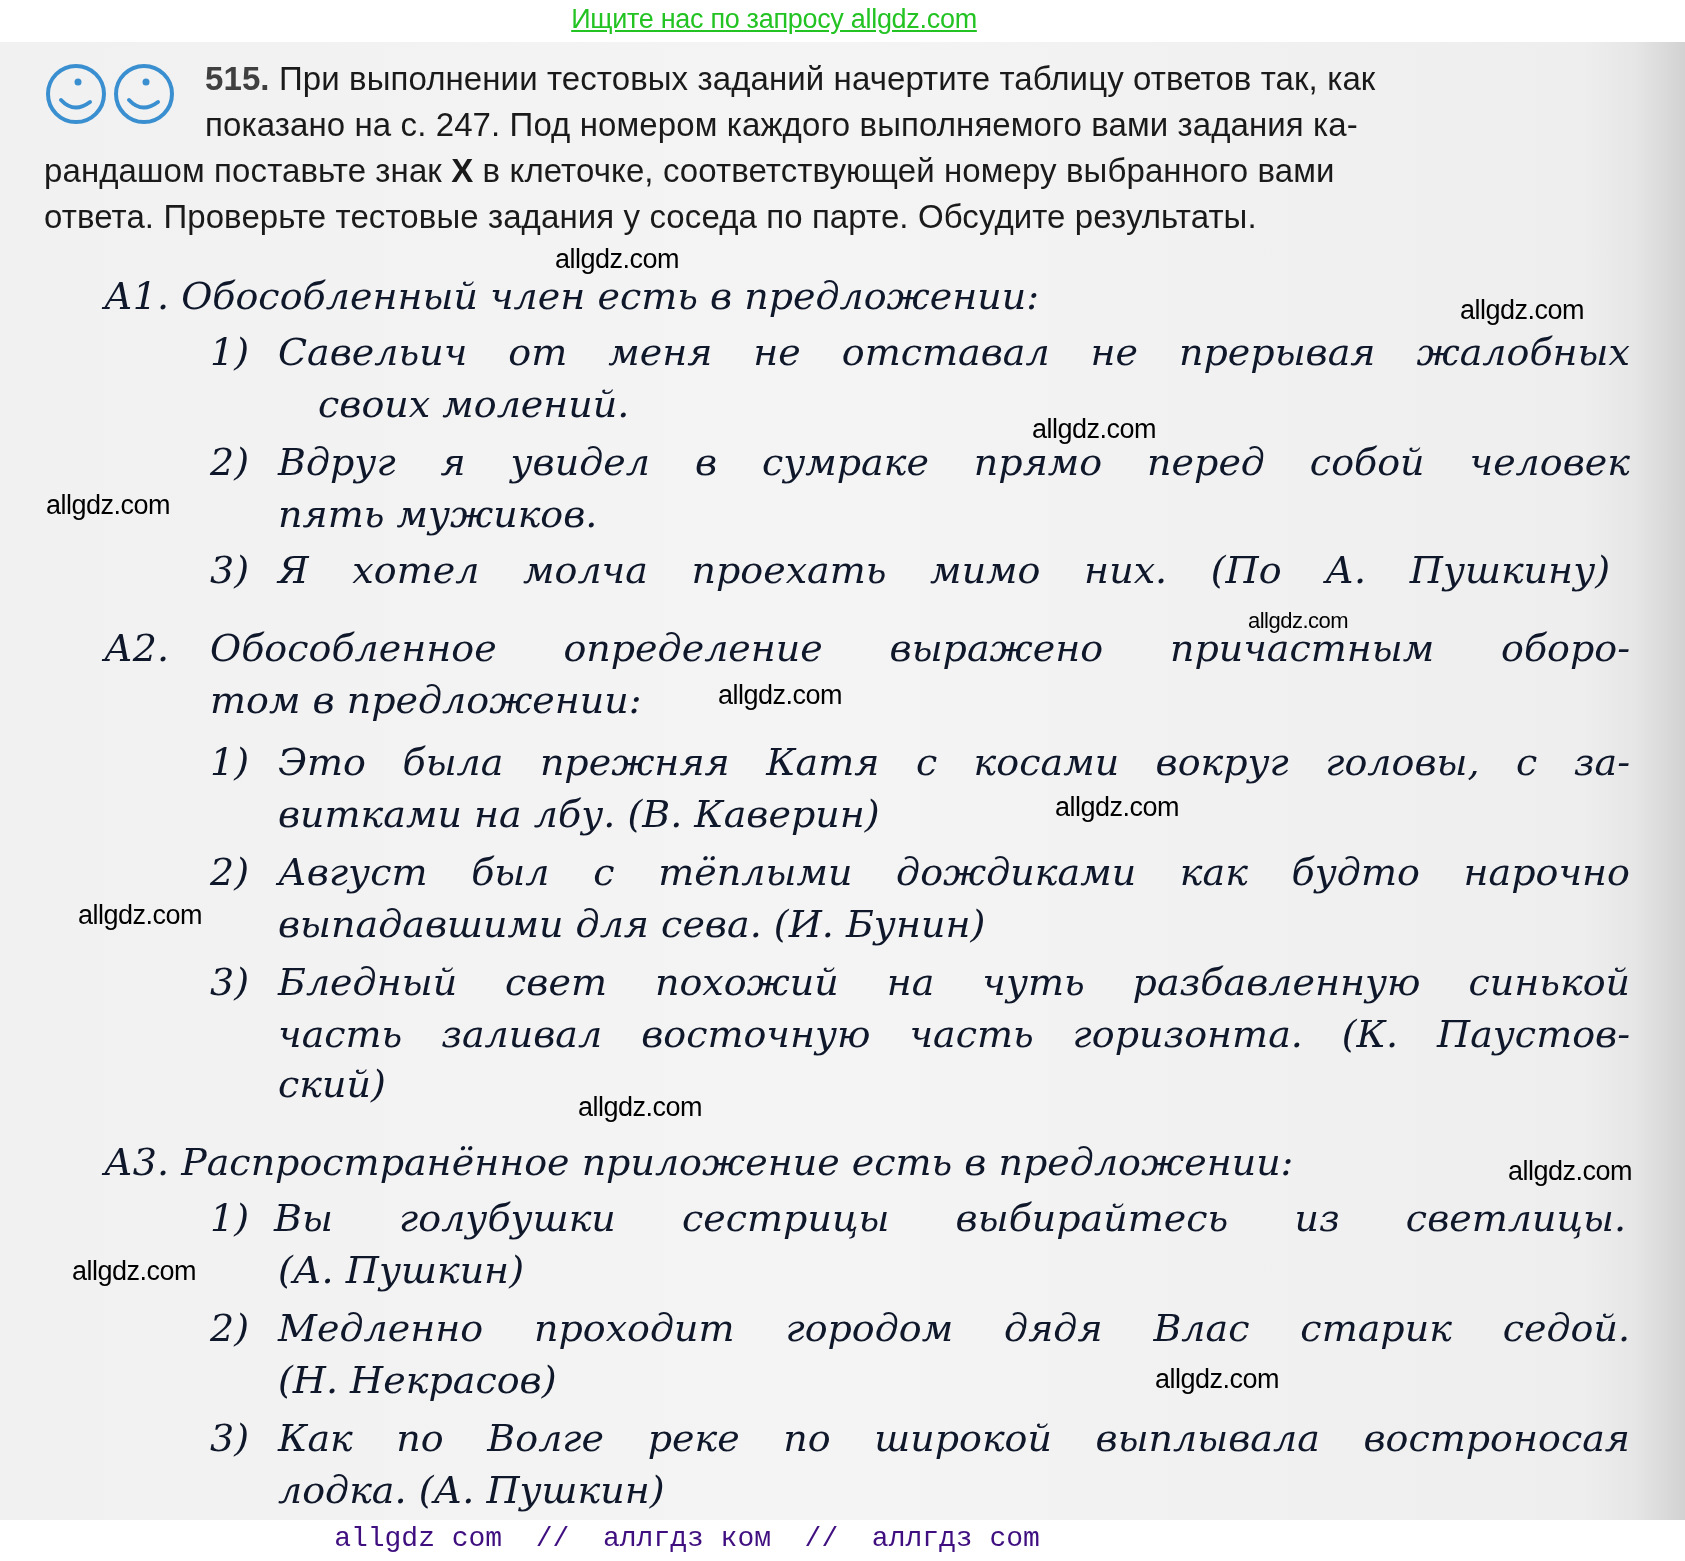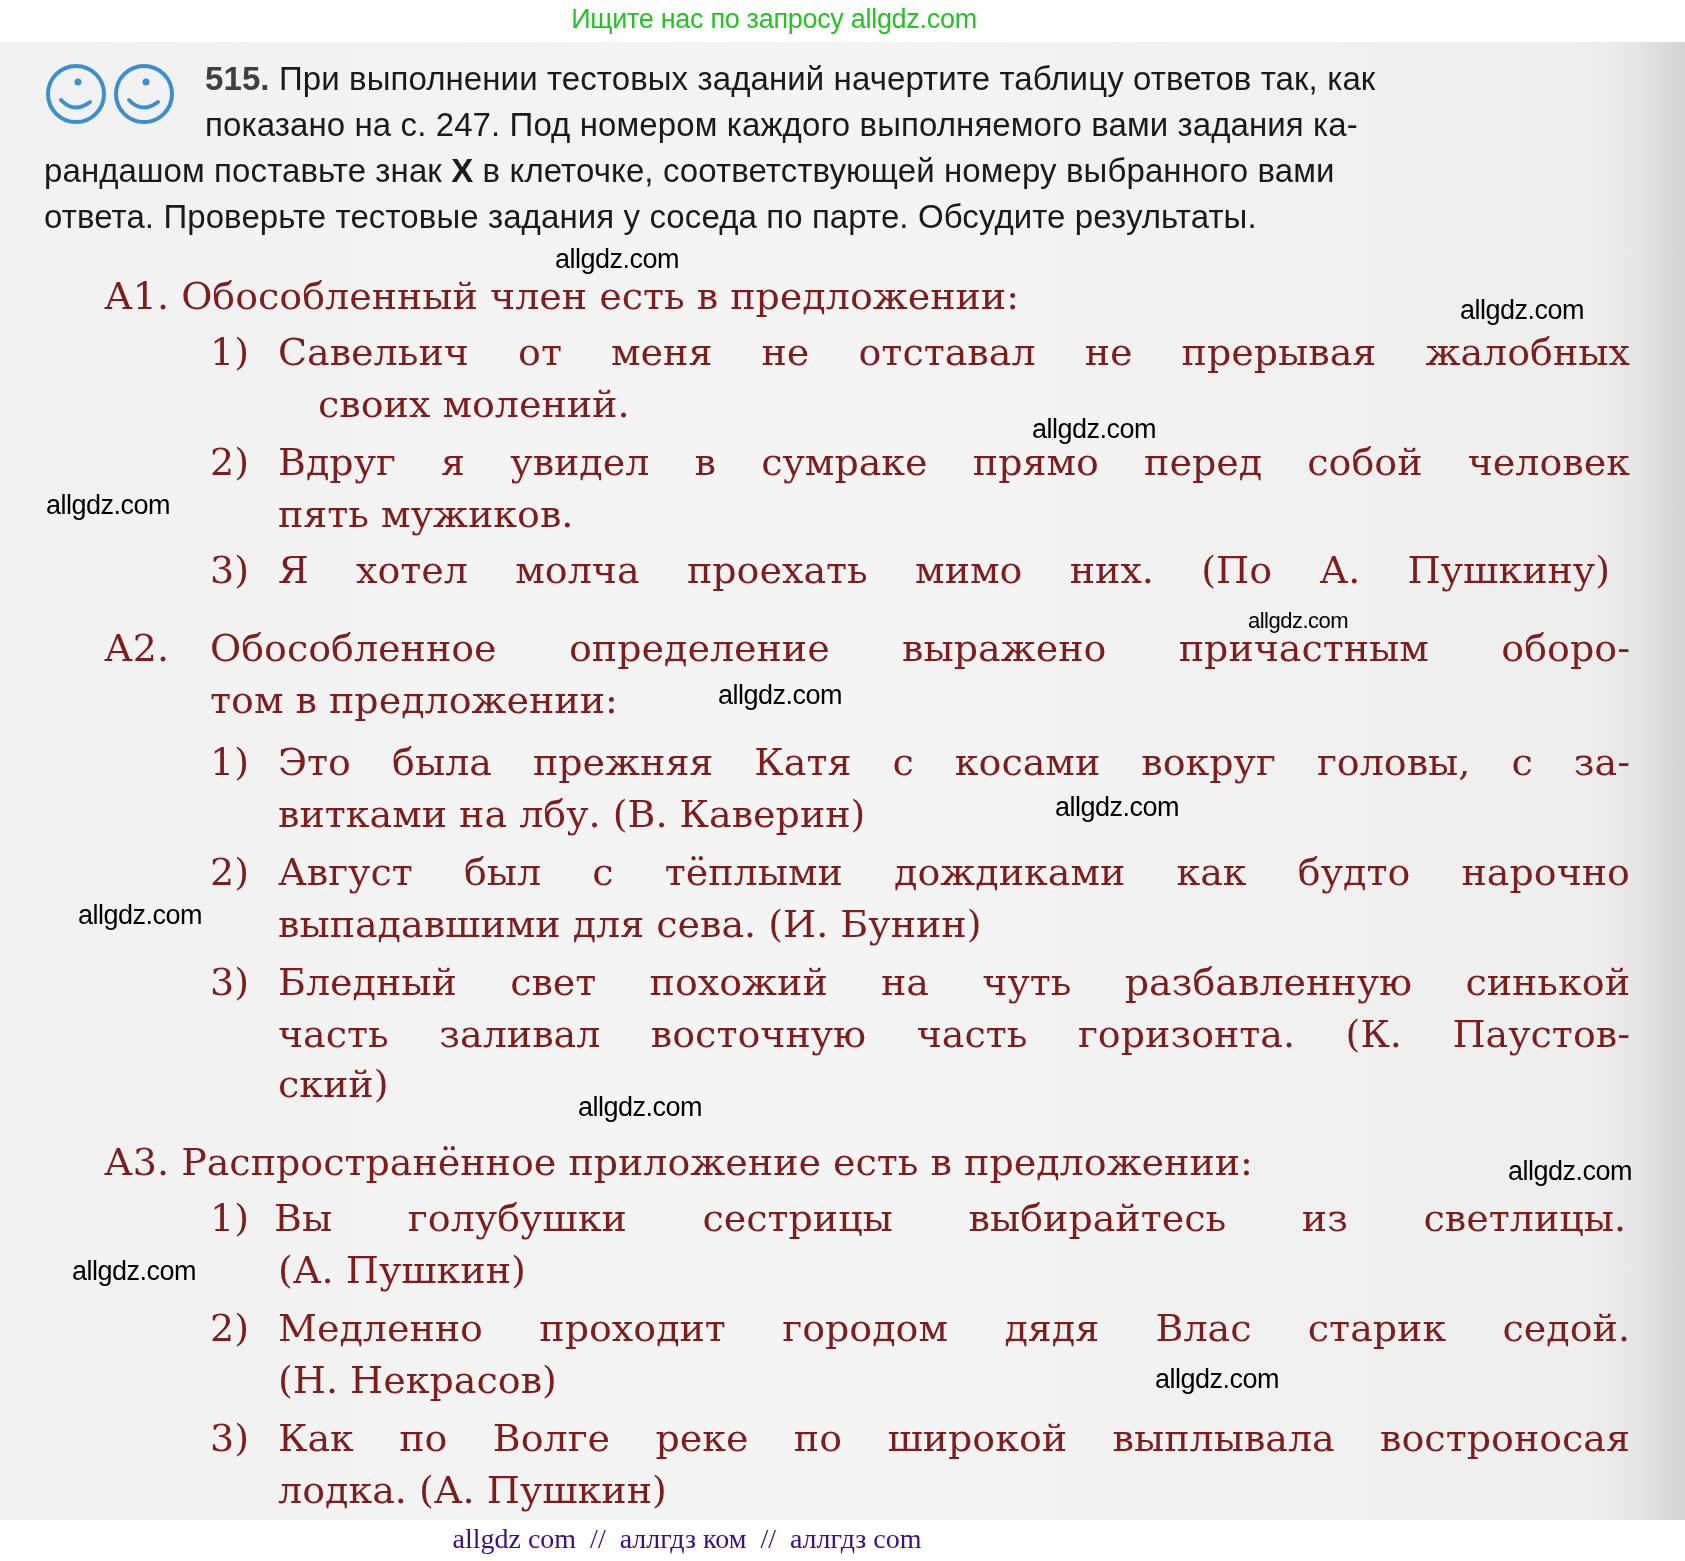--- a/index.html
+++ b/index.html
@@ -6,43 +6,44 @@
   body {
     width:1685px; height:1561px; position:relative; overflow:hidden;
     background:#ffffff;
     font-family:"Liberation Sans", sans-serif;
   }
   .top-banner {
     position:absolute; left:0; top:0; width:1548px; height:40px;
     text-align:center; color:#22c322; font-size:27px; line-height:38px;
     font-family:"Liberation Sans", sans-serif;
     letter-spacing:-0.3px;
+    text-decoration:underline;
   }
   .page {
     position:absolute; left:0; top:42px; width:1685px; height:1478px;
     background:linear-gradient(90deg,#f1f1f1 0%,#f4f4f4 50%,#eeeeee 94%,#e6e6e6 97%,#d2d2d2 100%);
   }
   .bottom-banner {
     position:absolute; left:0; top:1520px; width:1374px; height:41px;
     text-align:center; color:#3f0f80; font-size:28px; line-height:38px;
-    font-family:Liberation Serif, serif;
+    font-family:Liberation Mono, monospace;
     white-space:pre;
   }
   
   .smileys { position:absolute; left:44px; top:62px; width:140px; height:64px; }
   .ex-line {
     position:absolute; font-family:"Liberation Sans", sans-serif;
     font-size:33px; color:#1a1a1a; white-space:nowrap; letter-spacing:0.1px;
   }
   .ex-num { color:#404040; font-weight:bold; }
   .bold-x { font-weight:bold; }
   
   .t-line {
     position:absolute; font-family:"DejaVu Serif", "Liberation Serif", serif;
-    font-size:38px; color:#7f1d1d; white-space:nowrap;
+    font-size:38px; color:#0f172a; white-space:nowrap;font-style:italic;
   }
   .justify { text-align:justify; text-align-last:justify; }
   .wm {
     position:absolute; font-family:"Liberation Sans", sans-serif;
     font-size:27px; color:#000; white-space:nowrap; letter-spacing:-0.5px;
   }
 </style>
 </head>
 <body>
 

